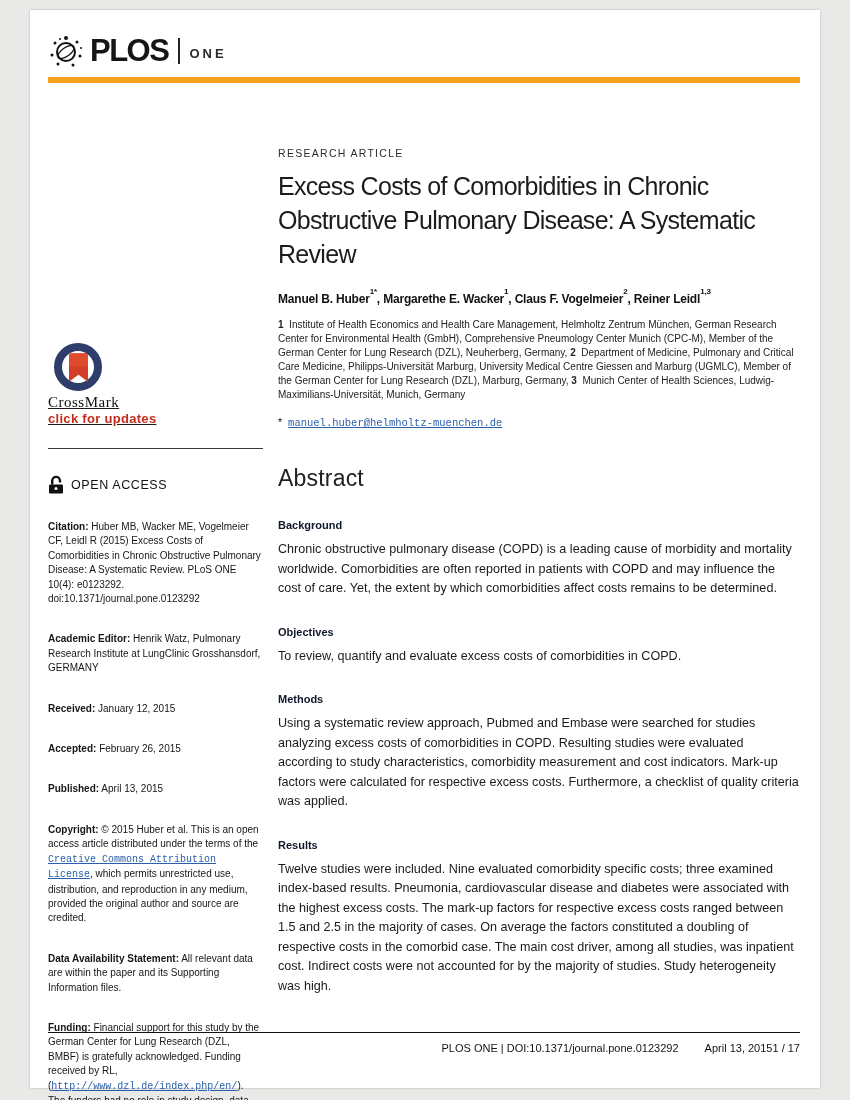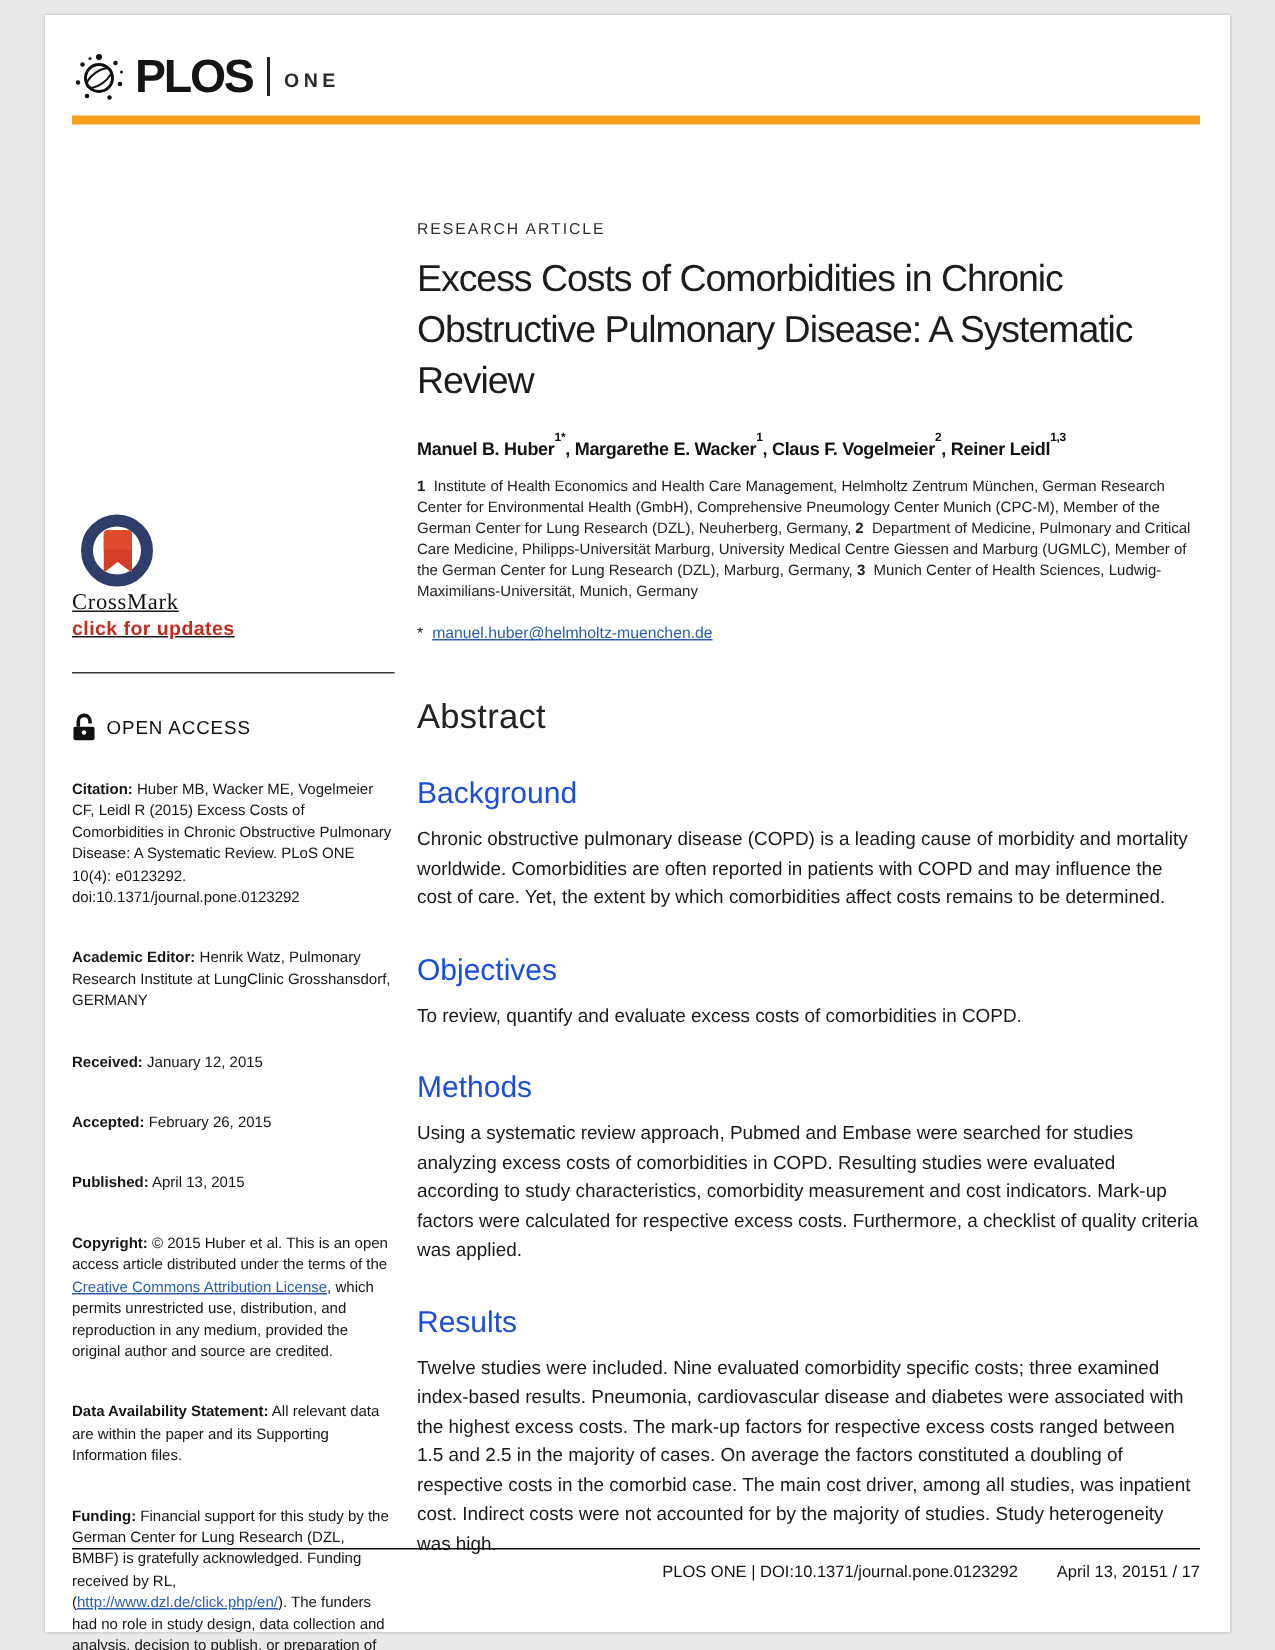--- a/index.html
+++ b/index.html
@@ -24,32 +24,32 @@
   
   .crossmark{margin-top:212px;width:120px;text-align:left;cursor:pointer;text-decoration:underline;}
   .cm-ring{width:48px;height:48px;border:8px solid var(--cm-ring);border-radius:50%;
            display:flex;align-items:center;justify-content:center;margin-left:6px;}
   .cm-title{font-family:"Liberation Serif",serif;font-size:15px;letter-spacing:.5px;color:#101010;margin-top:3px;}
   .cm-sub{font-size:13px;color:var(--cm-sub);font-weight:700;letter-spacing:.3px;}
   .side-rule{border:none;border-top:1.5px solid #3a3a3a;margin:22px 0 0 0;}
   .open-access{display:flex;align-items:center;gap:7px;margin-top:26px;font-size:12.5px;letter-spacing:.6px;color:#111;}
   .note{font-size:10px;line-height:14.4px;margin-top:26px;color:#161616;}
   .note b{font-weight:700;}
-  a.link{color:var(--link);text-decoration:underline;cursor:pointer;}
+  a.link{color:var(--link);text-decoration:underline;cursor:pointer;font-family:Liberation Mono, monospace;}
   
   .kicker{font-size:10.5px;letter-spacing:1.3px;color:#2c2c2c;}
   h1.title{font-size:25px;font-weight:400;letter-spacing:-0.7px;line-height:34px;color:#1c1c1c;margin-top:10px;}
   .authors{margin-top:20px;font-size:12px;font-weight:700;letter-spacing:-0.2px;color:#111;}
   .authors sup{font-size:8px;position:relative;top:-4px;}
   .affiliations{margin-top:12px;font-size:10px;line-height:14px;color:#222;}
   .affiliations b{font-weight:700;}
   .email-row{margin-top:14px;font-size:10.5px;color:#111;}
   .email-row .mark{margin-right:6px;}
   h2.abstract{font-size:23px;font-weight:400;color:#222;margin-top:36px;letter-spacing:.2px;}
-  #abstract-sections h3{font-size:20px;font-weight:400;color:#1d4ed8;margin-top:27px;}
+  #abstract-sections h3{font-size:11px;font-weight:700;color:#0f172a;margin-top:27px;}
   #abstract-sections p{font-size:12.6px;line-height:19.5px;color:#1a1a1a;margin-top:9px;
                        hyphens:auto;-webkit-hyphens:auto;}
   
   .footer{position:absolute;left:18px;right:20px;bottom:34px;}
   .foot-rule{border:none;border-top:1.5px solid #111;}
   .footer-row{display:flex;justify-content:flex-end;margin-top:9px;font-size:11px;color:#141414;}
   .footer-left .date{margin-left:26px;}
 </style>
 </head>
 <body>
@@ -105,21 +105,21 @@
         </div>
 
         <div id="sidebar-notes">
             <p class="note"><b>Citation:</b> Huber MB, Wacker ME, Vogelmeier CF, Leidl R (2015) Excess Costs of Comorbidities in Chronic Obstructive Pulmonary Disease: A Systematic Review. PLoS ONE 10(4): e0123292. doi:10.1371/journal.pone.0123292</p>
             <p class="note"><b>Academic Editor:</b> Henrik Watz, Pulmonary Research Institute at LungClinic Grosshansdorf, GERMANY</p>
             <p class="note"><b>Received:</b> January 12, 2015</p>
             <p class="note"><b>Accepted:</b> February 26, 2015</p>
             <p class="note"><b>Published:</b> April 13, 2015</p>
             <p class="note"><b>Copyright:</b> © 2015 Huber et al. This is an open access article distributed under the terms of the <a class="link" href="#">Creative Commons Attribution License</a>, which permits unrestricted use, distribution, and reproduction in any medium, provided the original author and source are credited.</p>
             <p class="note"><b>Data Availability Statement:</b> All relevant data are within the paper and its Supporting Information files.</p>
-            <p class="note"><b>Funding:</b> Financial support for this study by the German Center for Lung Research (DZL, BMBF) is gratefully acknowledged. Funding received by RL, (<a class="link" href="#">http://www.dzl.de/click.php/en/</a>). The funders had no role in study design, data collection and analysis, decision to publish, or preparation of the manuscript.</p>
+            <p class="note"><b>Funding:</b> Financial support for this study by the German Center for Lung Research (DZL, BMBF) is gratefully acknowledged. Funding received by RL, (<a class="link" href="#">http://www.dzl.de/index.php/en/</a>). The funders had no role in study design, data collection and analysis, decision to publish, or preparation of the manuscript.</p>
             <p class="note"><b>Competing Interests:</b> The authors have declared that no competing interests exist.</p>
           </div>
       </aside>
 
       <main class="main">
         <div class="kicker">RESEARCH ARTICLE</div>
         <h1 class="title">Excess Costs of Comorbidities in Chronic Obstructive Pulmonary Disease: A Systematic Review</h1>
         <p class="authors" id="authors"><span>Manuel B. Huber<sup>1*</sup></span>, <span>Margarethe E. Wacker<sup>1</sup></span>, <span>Claus F. Vogelmeier<sup>2</sup></span>, <span>Reiner Leidl<sup>1,3</sup></span></p>
         <p class="affiliations" id="affiliations"><b>1</b>&nbsp; Institute of Health Economics and Health Care Management, Helmholtz Zentrum München, German Research Center for Environmental Health (GmbH), Comprehensive Pneumology Center Munich (CPC-M), Member of the German Center for Lung Research (DZL), Neuherberg, Germany, <b>2</b>&nbsp; Department of Medicine, Pulmonary and Critical Care Medicine, Philipps-Universität Marburg, University Medical Centre Giessen and Marburg (UGMLC), Member of the German Center for Lung Research (DZL), Marburg, Germany, <b>3</b>&nbsp; Munich Center of Health Sciences, Ludwig-Maximilians-Universität, Munich, Germany </p>
         <p class="email-row">

